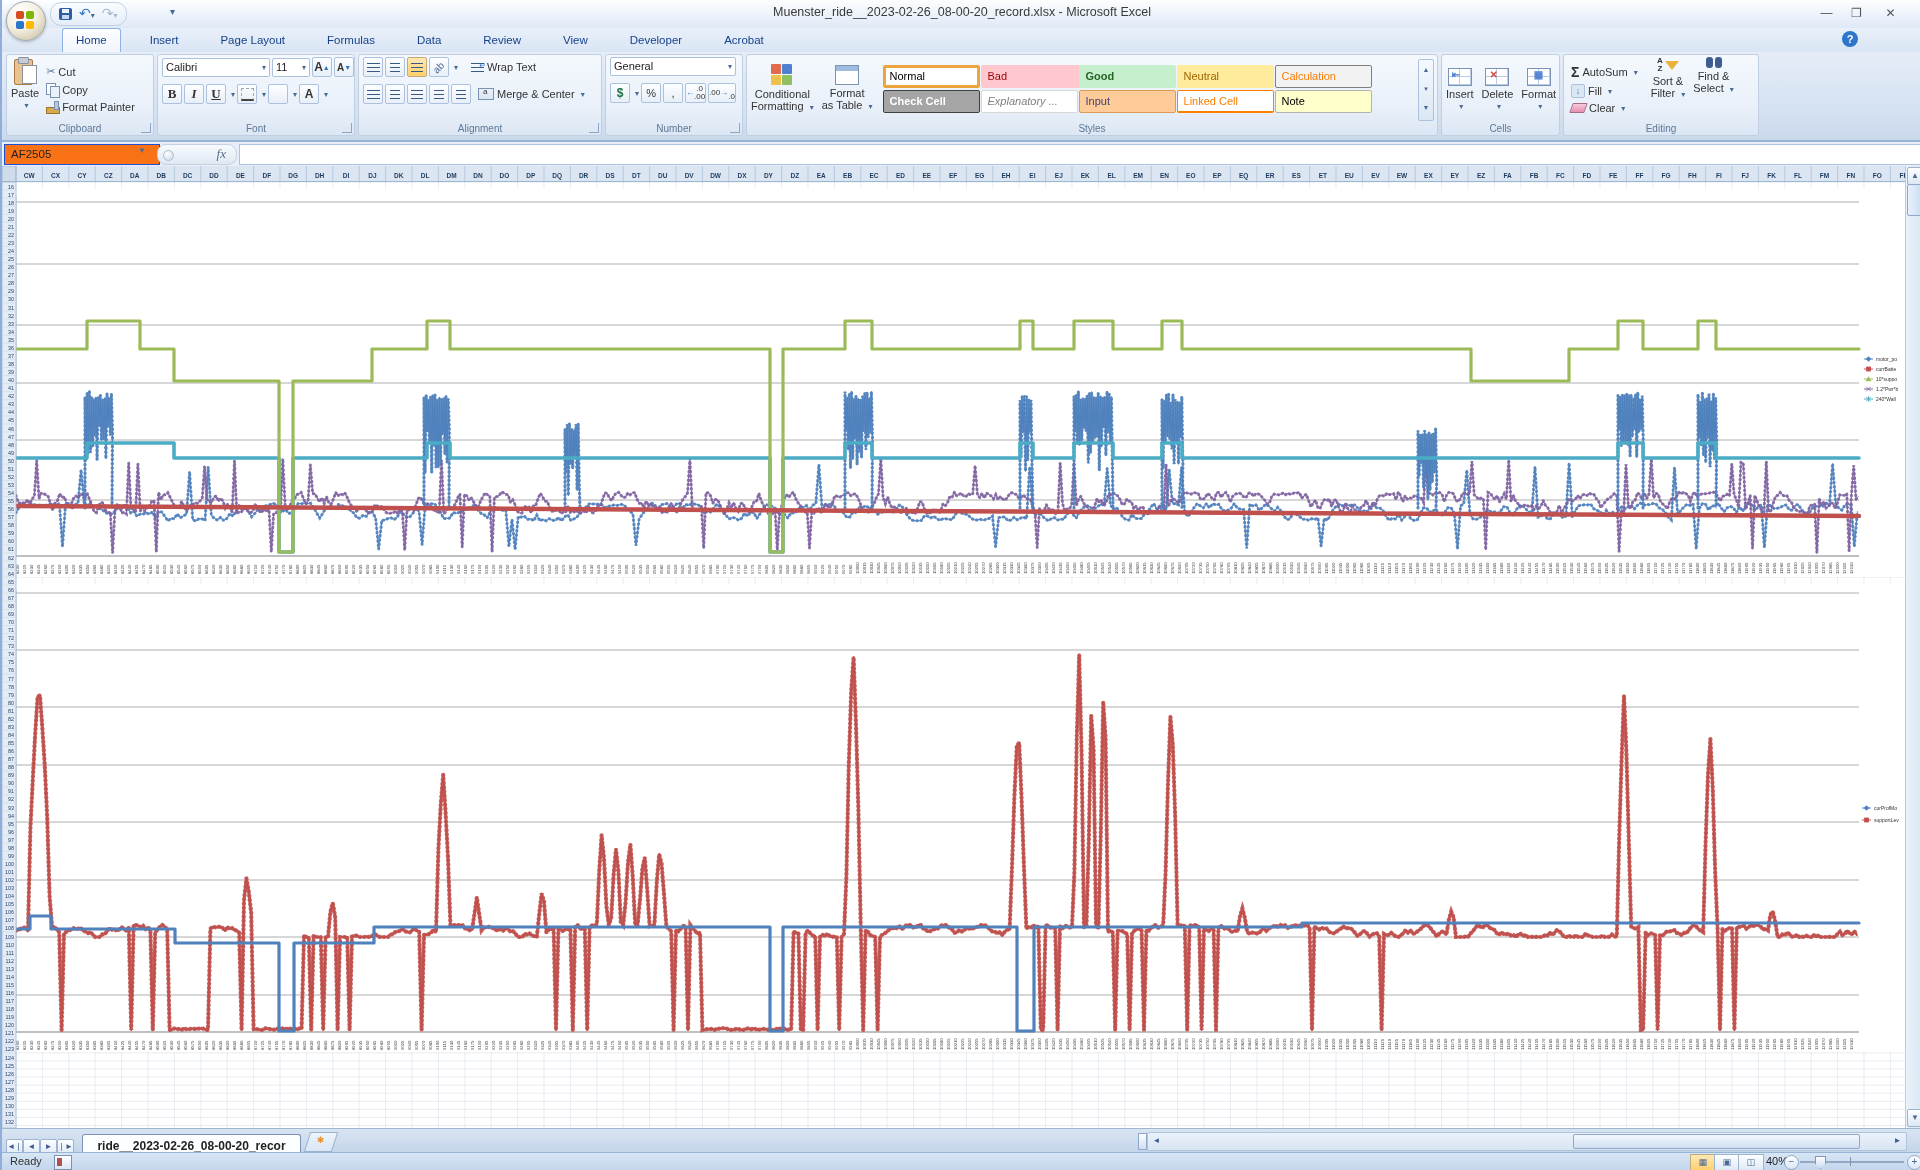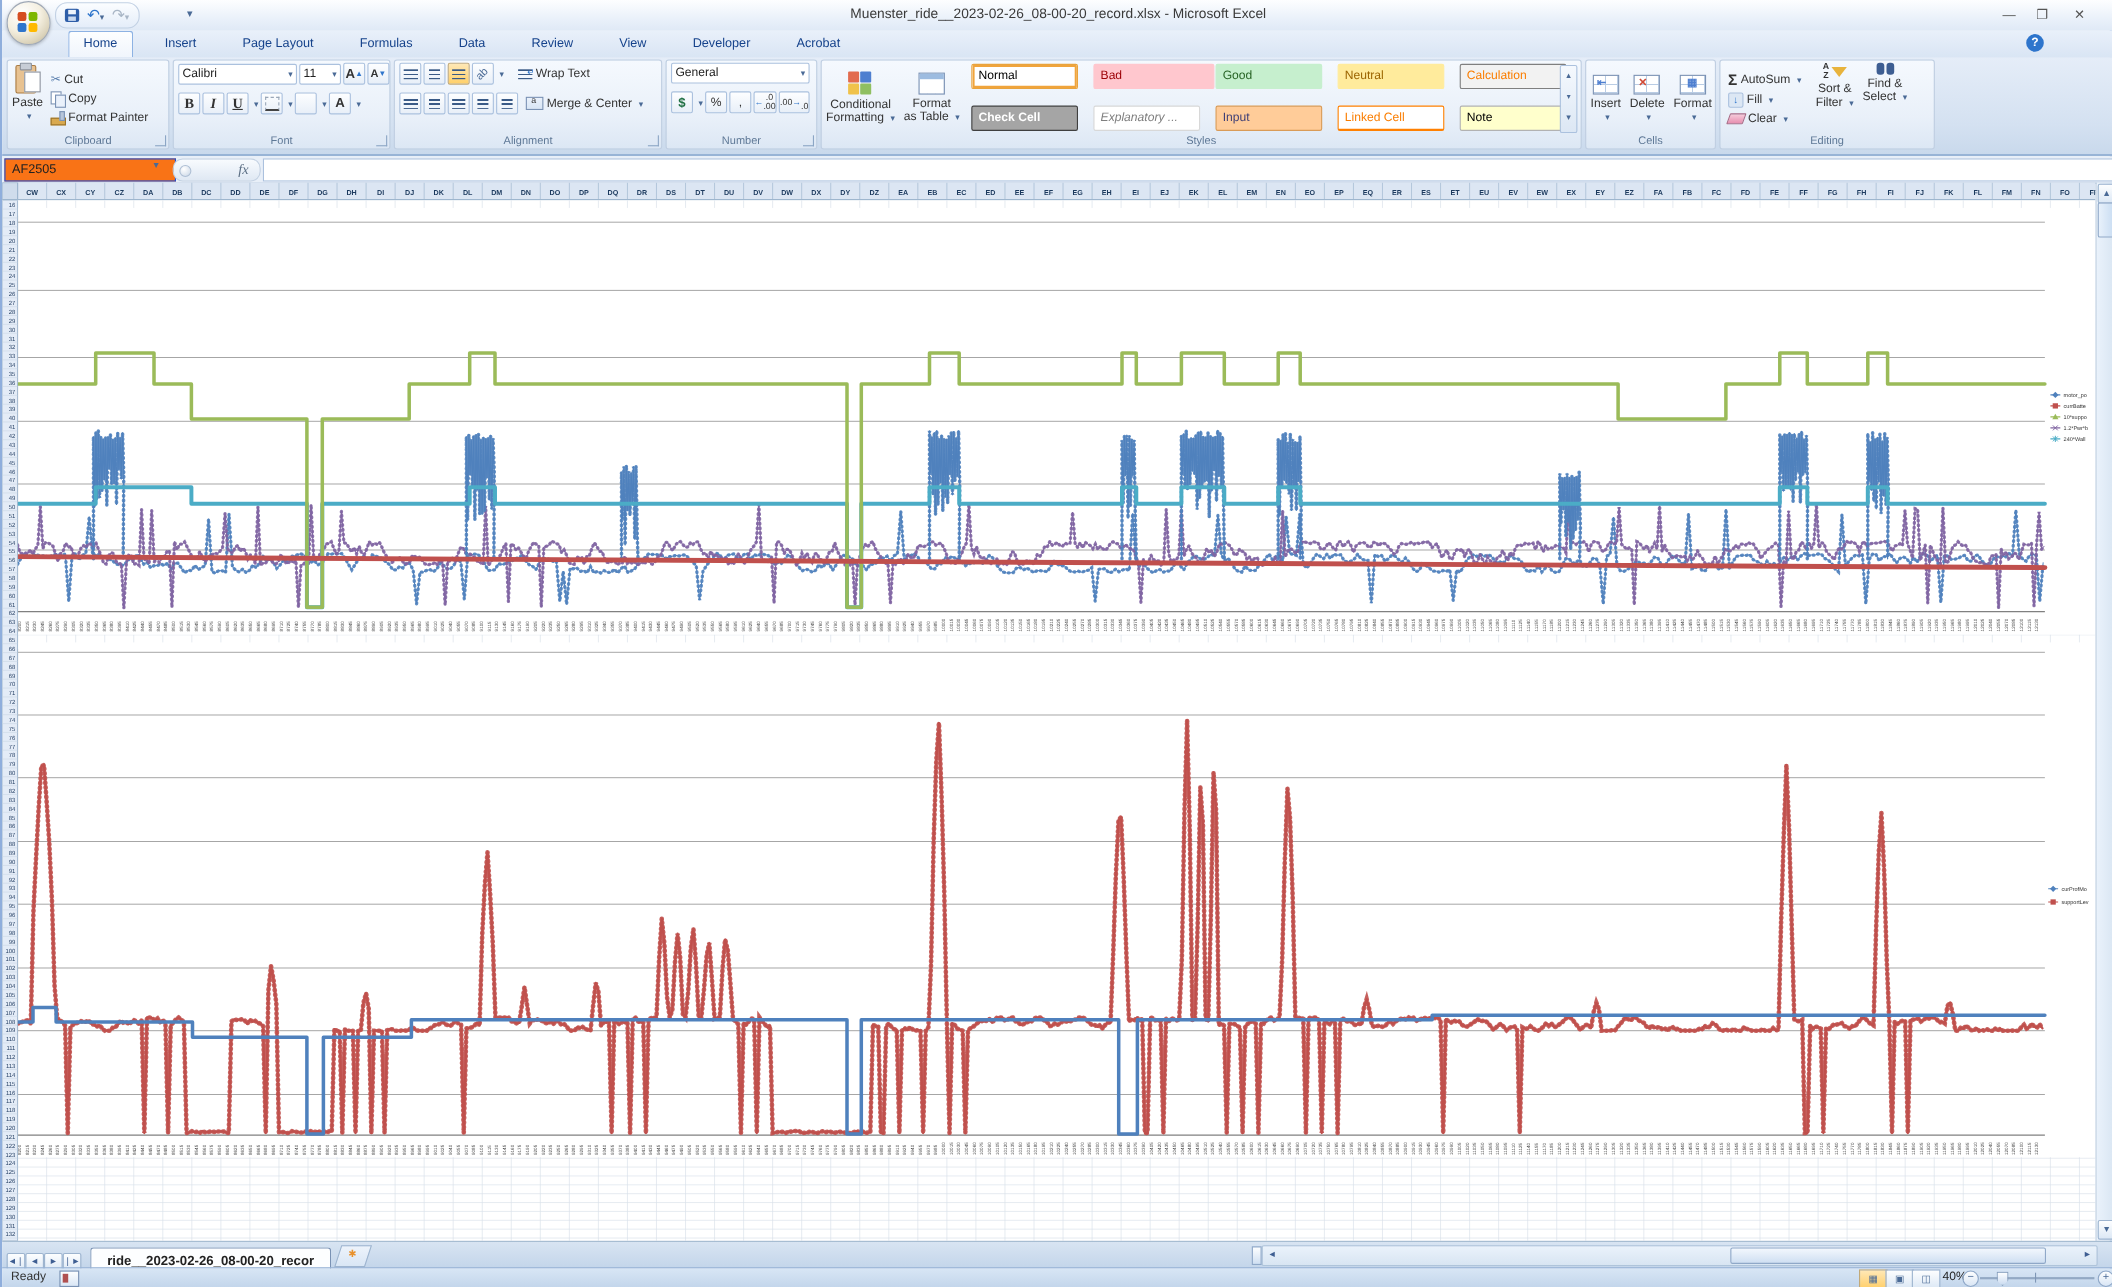--- a/index.html
+++ b/index.html
@@ -333,24 +333,24 @@
               <i style="background:#4E7FD0"></i>
             <i style="background:#F0C24B"></i>
               <i style="background:#8FBF61"></i>
           </span>
           <span class="biglbl"><span>Conditional</span><br><span>Formatting</span> <span class="dd">▾</span></span>
         </div>
         <div class="bigbtn">
           <span class="ftic"></span>
           <span class="biglbl"><span>Format</span><br><span>as Table</span> <span class="dd">▾</span></span>
         </div>
-        <div id="stylegallery" style="display:grid;grid-template-columns:repeat(5,97px);grid-auto-rows:24px;gap:14px;margin-left:6px">
+        <div id="stylegallery" style="display:grid;grid-template-columns:repeat(5,97px);grid-auto-rows:24px;gap:1px;margin-left:6px">
             <span class="stylechip" style="background: rgb(255, 255, 255); color: rgb(0, 0, 0); border-color: rgb(232, 163, 61); width: 97px; height: 23px; line-height: 21px; box-shadow: rgb(240, 164, 60) 0px 0px 0px 2px inset;">Normal</span>
             <span class="stylechip" style="background: rgb(255, 199, 206); color: rgb(156, 0, 6); border-color: rgb(255, 199, 206); width: 110px; height: 23px; line-height: 21px;">Bad</span>
-            <span class="stylechip" style="background: rgb(198, 239, 206); color: rgb(39, 99, 37); border-color: rgb(198, 239, 206); width: 97px; height: 23px; line-height: 21px;">Good</span>
+            <span class="stylechip" style="background: rgb(198, 239, 206); color: rgb(39, 99, 37); border-color: rgb(198, 239, 206); width: 97px; height: 23px; line-height: 21px; font-weight: bold;">Good</span>
             <span class="stylechip" style="background: rgb(255, 235, 156); color: rgb(156, 101, 0); border-color: rgb(255, 235, 156); width: 97px; height: 23px; line-height: 21px;">Neutral</span>
             <span class="stylechip" style="background: rgb(242, 242, 242); color: rgb(250, 125, 0); border-color: rgb(127, 127, 127); width: 97px; height: 23px; line-height: 21px; font-weight: normal;">Calculation</span>
             <span class="stylechip" style="background: rgb(165, 165, 165); color: rgb(255, 255, 255); border-color: rgb(63, 63, 63); width: 97px; height: 23px; line-height: 21px; font-weight: bold;">Check Cell</span>
             <span class="stylechip" style="background: rgb(255, 255, 255); color: rgb(127, 127, 127); border-color: rgb(216, 216, 216); width: 97px; height: 23px; line-height: 21px; font-style: italic;">Explanatory ...</span>
             <span class="stylechip" style="background: rgb(255, 204, 153); color: rgb(63, 63, 118); border-color: rgb(217, 155, 87); width: 97px; height: 23px; line-height: 21px;">Input</span>
             <span class="stylechip" style="background: rgb(255, 255, 255); color: rgb(250, 125, 0); border-color: rgb(255, 128, 1); width: 97px; height: 23px; line-height: 21px; border-bottom-width: 2px; border-bottom-style: solid;">Linked Cell</span>
             <span class="stylechip" style="background: rgb(255, 255, 204); color: rgb(0, 0, 0); border-color: rgb(178, 178, 178); width: 97px; height: 23px; line-height: 21px;">Note</span>
           </div>
       </div>
       <div class="galleryscroll">▲<br>▾<br>▼</div>

